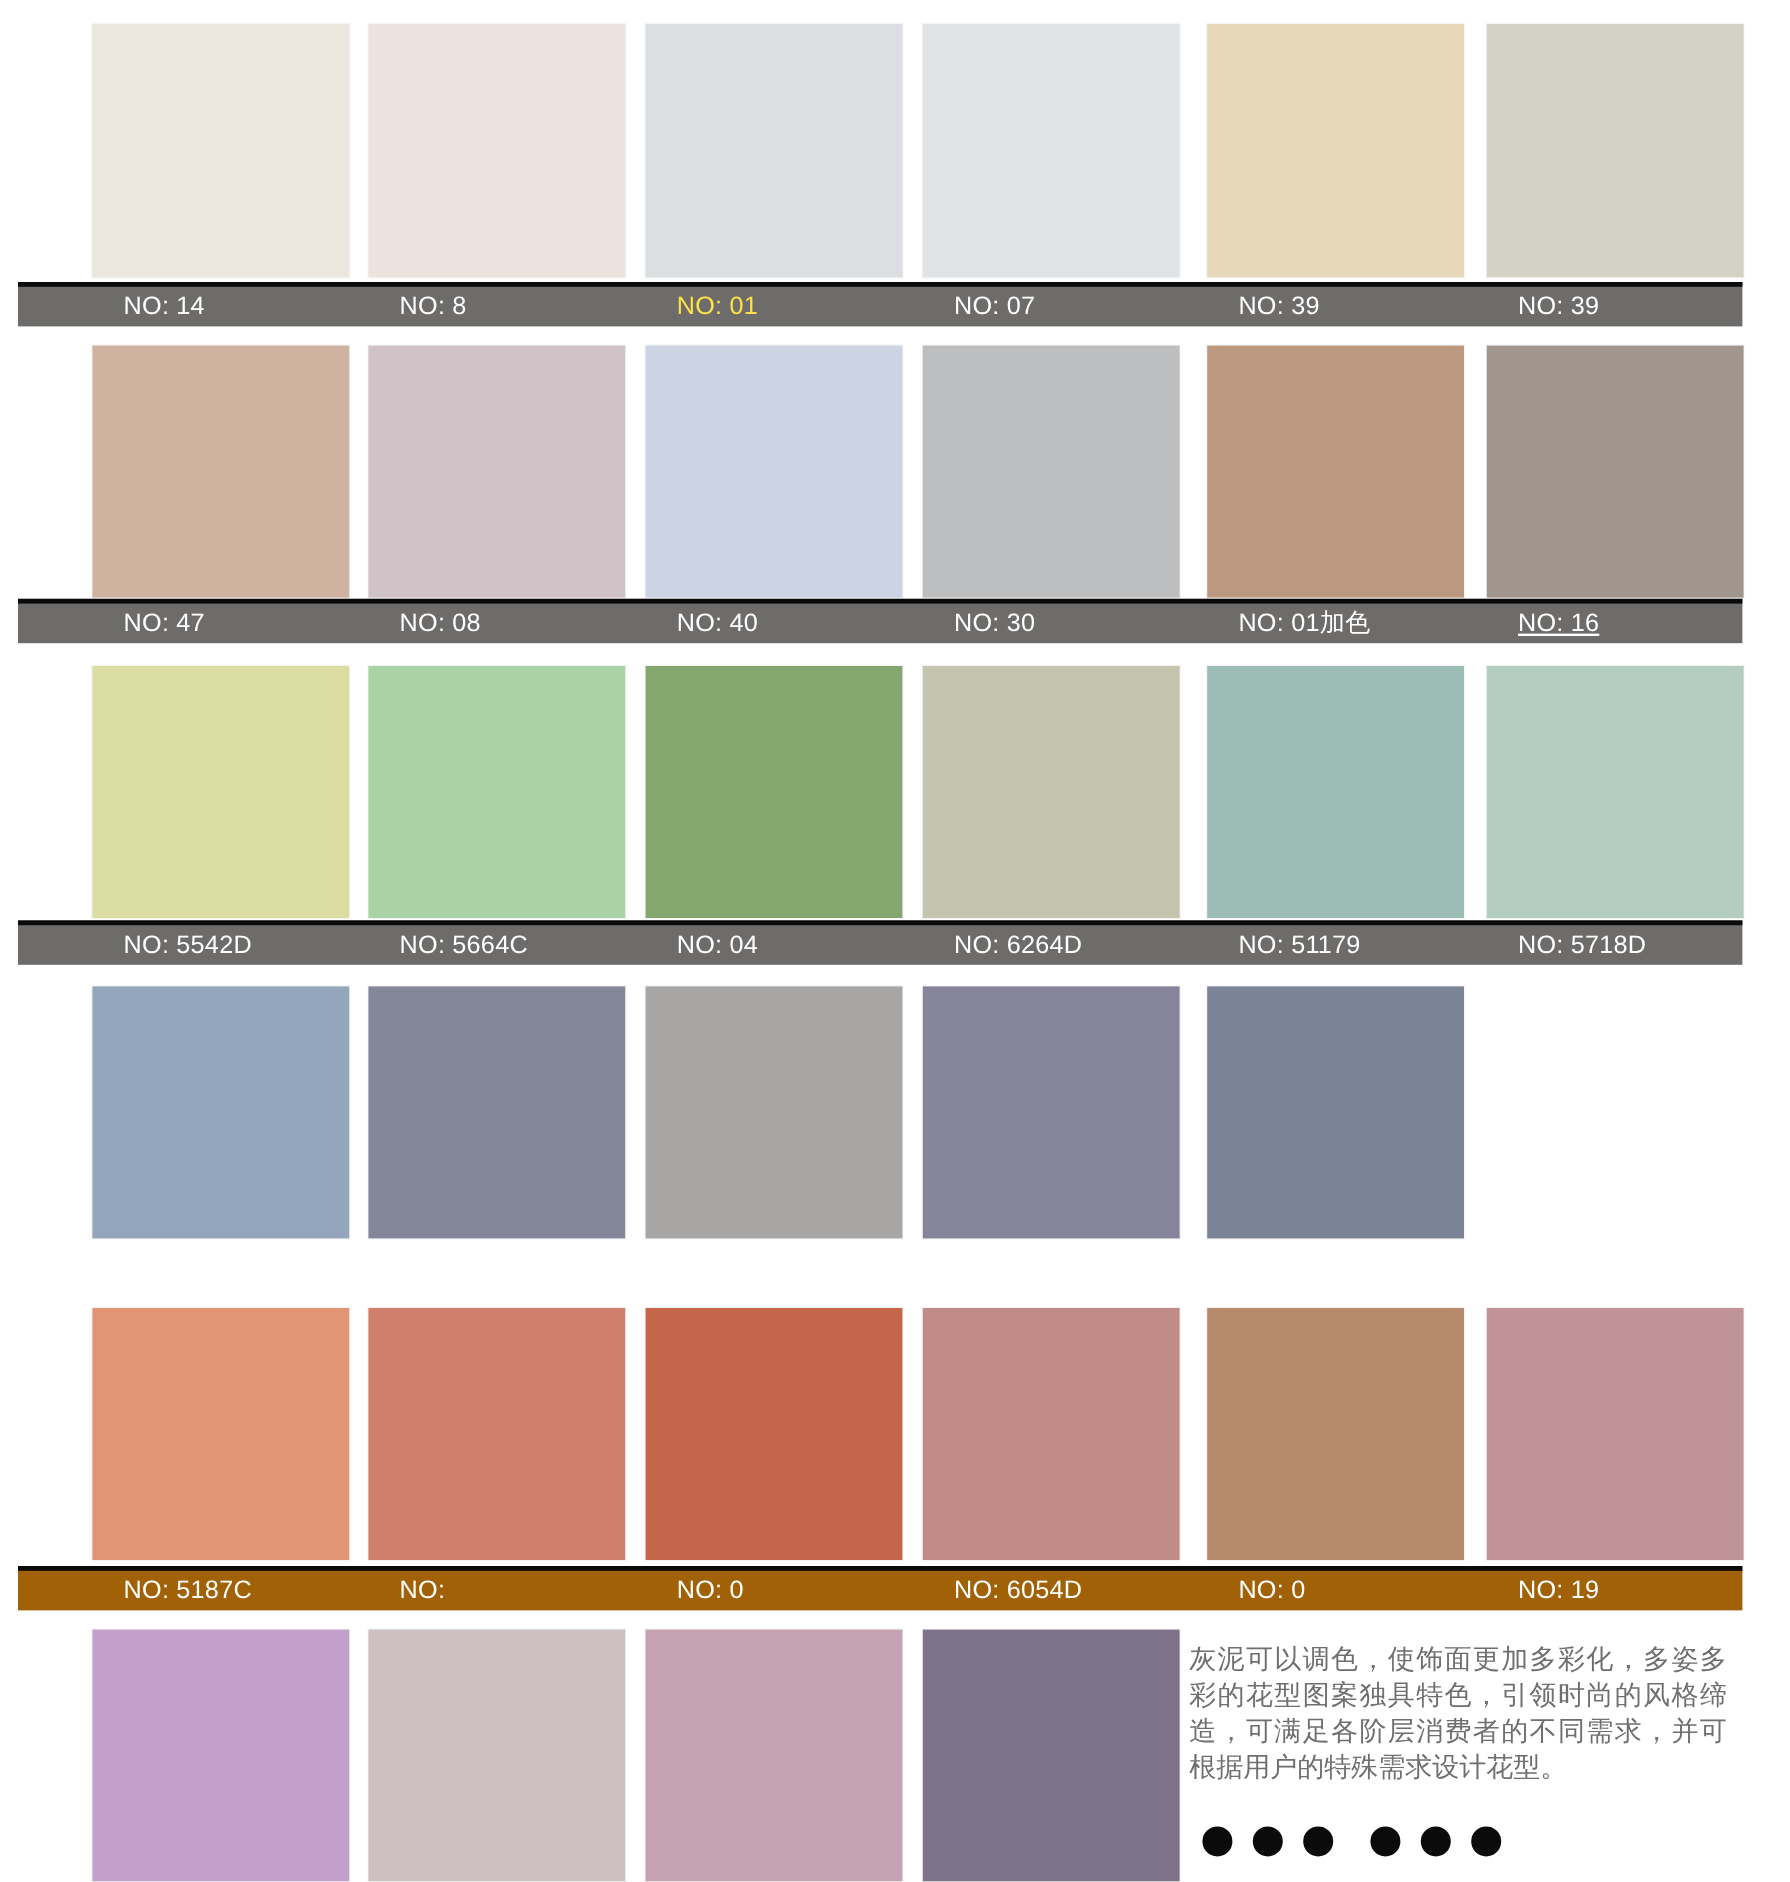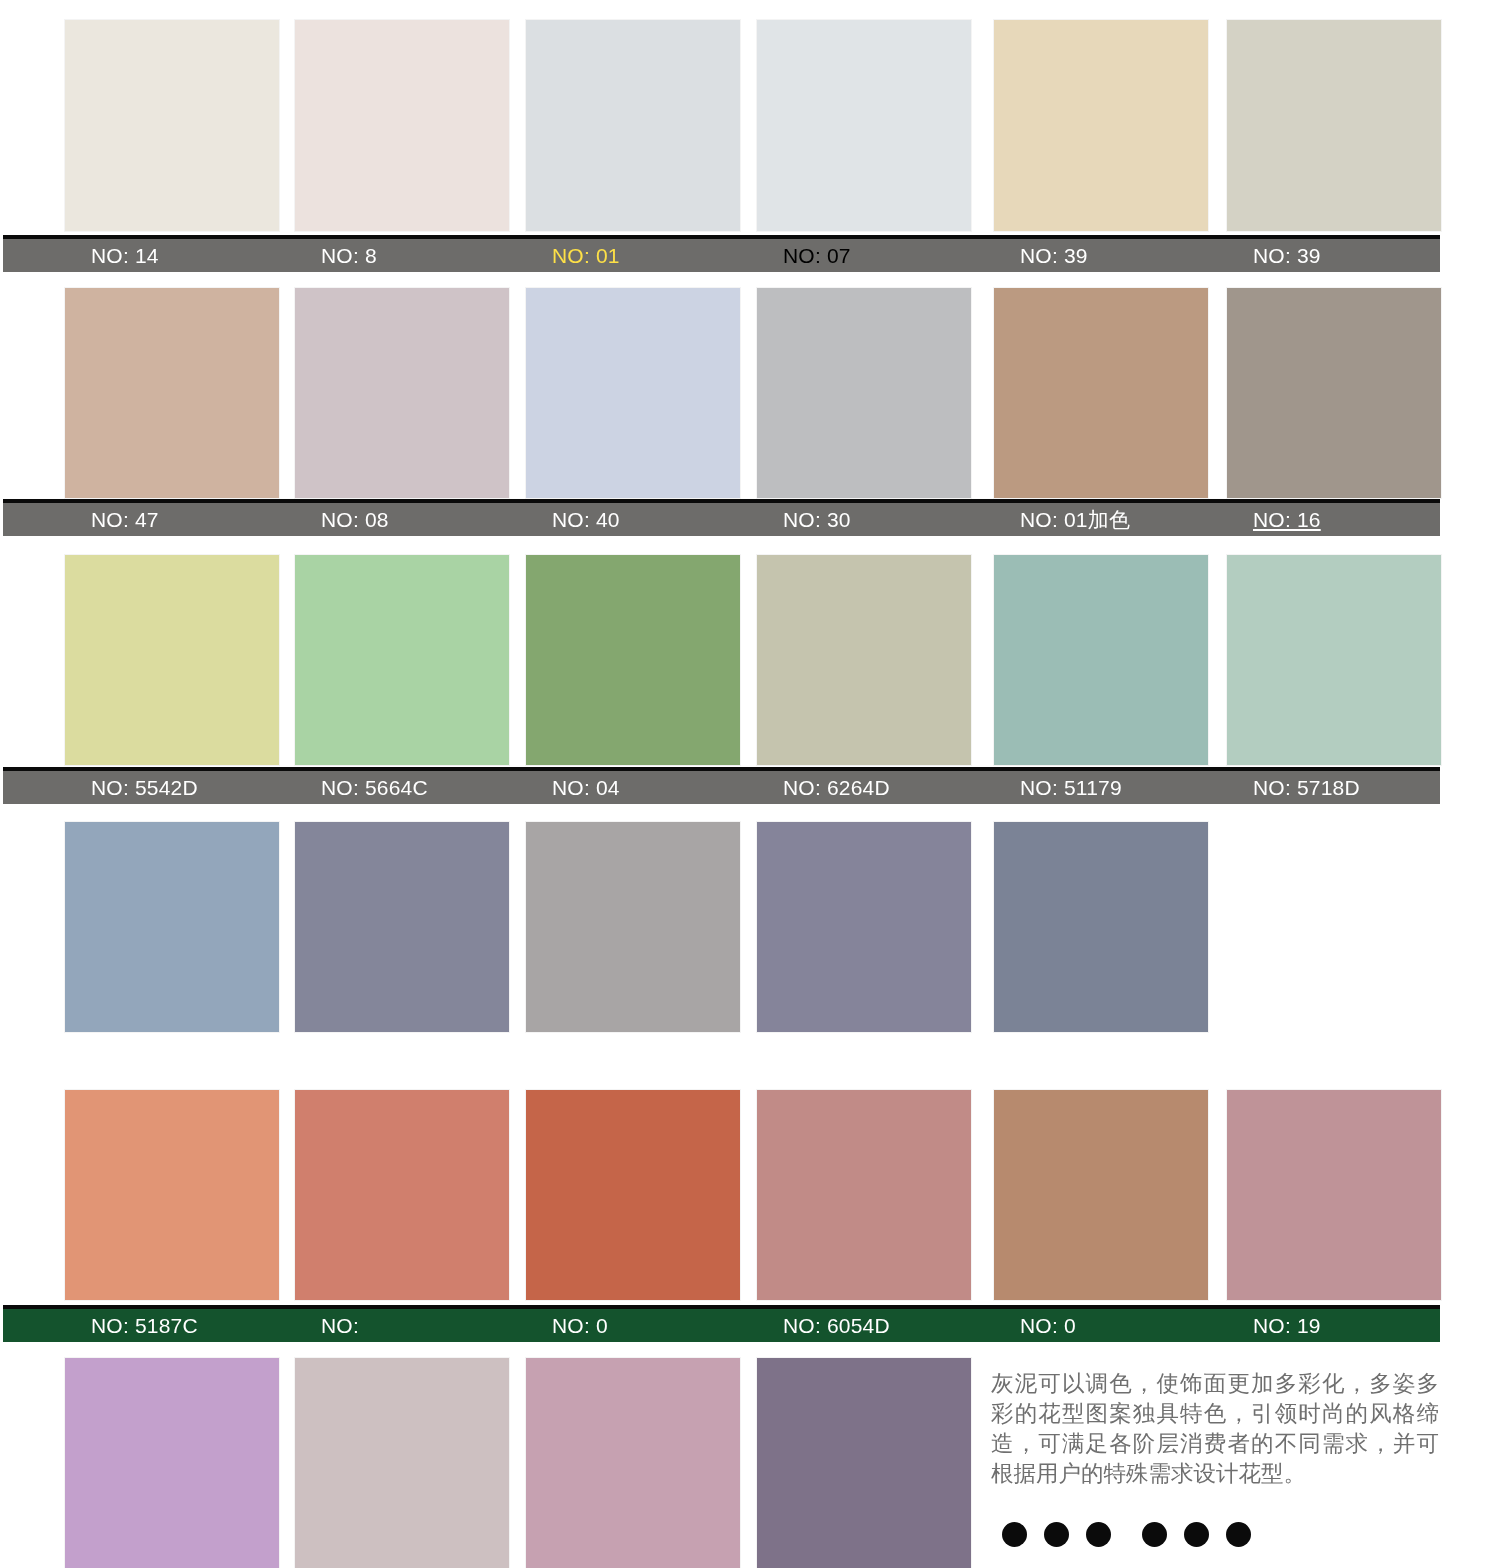--- a/index.html
+++ b/index.html
@@ -4,21 +4,21 @@
 <title>Color Palette Chart</title>
 <style>
   html,body{margin:0;padding:0;background:#ffffff;}
   body{
     width:1492px;height:1568px;position:relative;overflow:hidden;
     font-family:"Liberation Sans","DejaVu Sans",sans-serif;
   }
   #sheet{position:absolute;left:0;top:0;width:1492px;height:1568px;background:#fff;}
 
   
-  .row{position:absolute;left:3px;width:1459px;}
+  .row{position:absolute;left:15px;width:1459px;}
   .swatches{position:absolute;left:0;top:0;width:1492px;}
   .swatch{
     position:absolute;top:0;
     box-shadow:0 0 0 1px rgba(0,0,0,0.045);
   }
   .swatch.empty{box-shadow:none;background:transparent !important;}
 
   
   .labelbar{
     position:absolute;left:0;
@@ -59,21 +59,21 @@
         <div class="swatch" title="NO: 10" style="left: 292px; width: 214px; height: 211px; background: rgb(236, 226, 222);"></div>
         <div class="swatch" title="NO: 01" style="left: 523px; width: 214px; height: 211px; background: rgb(219, 223, 226);"></div>
         <div class="swatch" title="NO: 07" style="left: 754px; width: 214px; height: 211px; background: rgb(224, 228, 231);"></div>
         <div class="swatch" title="NO: 39" style="left: 991px; width: 214px; height: 211px; background: rgb(231, 216, 186);"></div>
         <div class="swatch" title="NO: 24" style="left: 1224px; width: 214px; height: 211px; background: rgb(212, 210, 197);"></div>
       </div>
       <div class="labelbar" style="top: 215px; width: 1437px; height: 33px; background: rgb(109, 108, 106); border-top-color: rgb(10, 10, 10);">
         <span class="lb" style="left: 88px; color: rgb(255, 255, 255);">NO: 14</span>
         <span class="lb" style="left: 318px; color: rgb(255, 255, 255);">NO: 8</span>
         <span class="lb" style="left: 549px; color: #fde047;">NO: 01</span>
-        <span class="lb" style="left: 780px; color: #000000;">NO: 07</span>
+        <span class="lb" style="left: 780px; color: #ffffff;">NO: 07</span>
         <span class="lb" style="left: 1017px; color: rgb(255, 255, 255);">NO: 39</span>
         <span class="lb" style="left: 1250px; color: rgb(255, 255, 255);">NO: 39</span>
       </div>
     </div>
     <div class="row" style="top: 288px; height: 250px; padding-left: 24px;">
       <div class="swatches" style="height: 210px;">
         <div class="swatch" title="NO: 47" style="left: 62px; width: 214px; height: 210px; background: rgb(207, 179, 160);"></div>
         <div class="swatch" title="NO: 08" style="left: 292px; width: 214px; height: 210px; background: rgb(207, 195, 199);"></div>
         <div class="swatch" title="NO: 40" style="left: 523px; width: 214px; height: 210px; background: rgb(204, 211, 227);"></div>
         <div class="swatch" title="NO: 30" style="left: 754px; width: 214px; height: 210px; background: rgb(189, 190, 192);"></div>
@@ -119,21 +119,21 @@
     </div>
     <div class="row" style="top: 1090px; height: 250px;">
       <div class="swatches" style="height: 210px;">
         <div class="swatch" title="NO: 5187C" style="left: 62px; width: 214px; height: 210px; background: rgb(225, 149, 117);"></div>
         <div class="swatch" title="NO:" style="left: 292px; width: 214px; height: 210px; background: rgb(208, 127, 109);"></div>
         <div class="swatch" title="NO: 0" style="left: 523px; width: 214px; height: 210px; background: rgb(197, 101, 73);"></div>
         <div class="swatch" title="NO: 6054D" style="left: 754px; width: 214px; height: 210px; background: rgb(193, 139, 135);"></div>
         <div class="swatch" title="NO: 0" style="left: 991px; width: 214px; height: 210px; background: rgb(183, 138, 110);"></div>
         <div class="swatch" title="NO: 19" style="left: 1224px; width: 214px; height: 210px; background: rgb(191, 147, 152);"></div>
       </div>
-      <div class="labelbar" style="top: 215px; width: 1437px; height: 33px; background: #14532d; border-top-color: rgb(10, 10, 10);">
+      <div class="labelbar" style="top: 215px; width: 1437px; height: 33px; background: #a16207; border-top-color: rgb(10, 10, 10);">
         <span class="lb" style="left: 88px; color: rgb(255, 255, 255);">NO: 5187C</span>
         <span class="lb" style="left: 318px; color: rgb(255, 255, 255);">NO:</span>
         <span class="lb" style="left: 549px; color: rgb(255, 255, 255);">NO: 0</span>
         <span class="lb" style="left: 780px; color: rgb(255, 255, 255);">NO: 6054D</span>
         <span class="lb" style="left: 1017px; color: rgb(255, 255, 255);">NO: 0</span>
         <span class="lb" style="left: 1250px; color: rgb(255, 255, 255);">NO: 19</span>
       </div>
     </div>
     <div class="row" style="top: 1358px; height: 250px;">
       <div class="swatches" style="height: 210px;">

